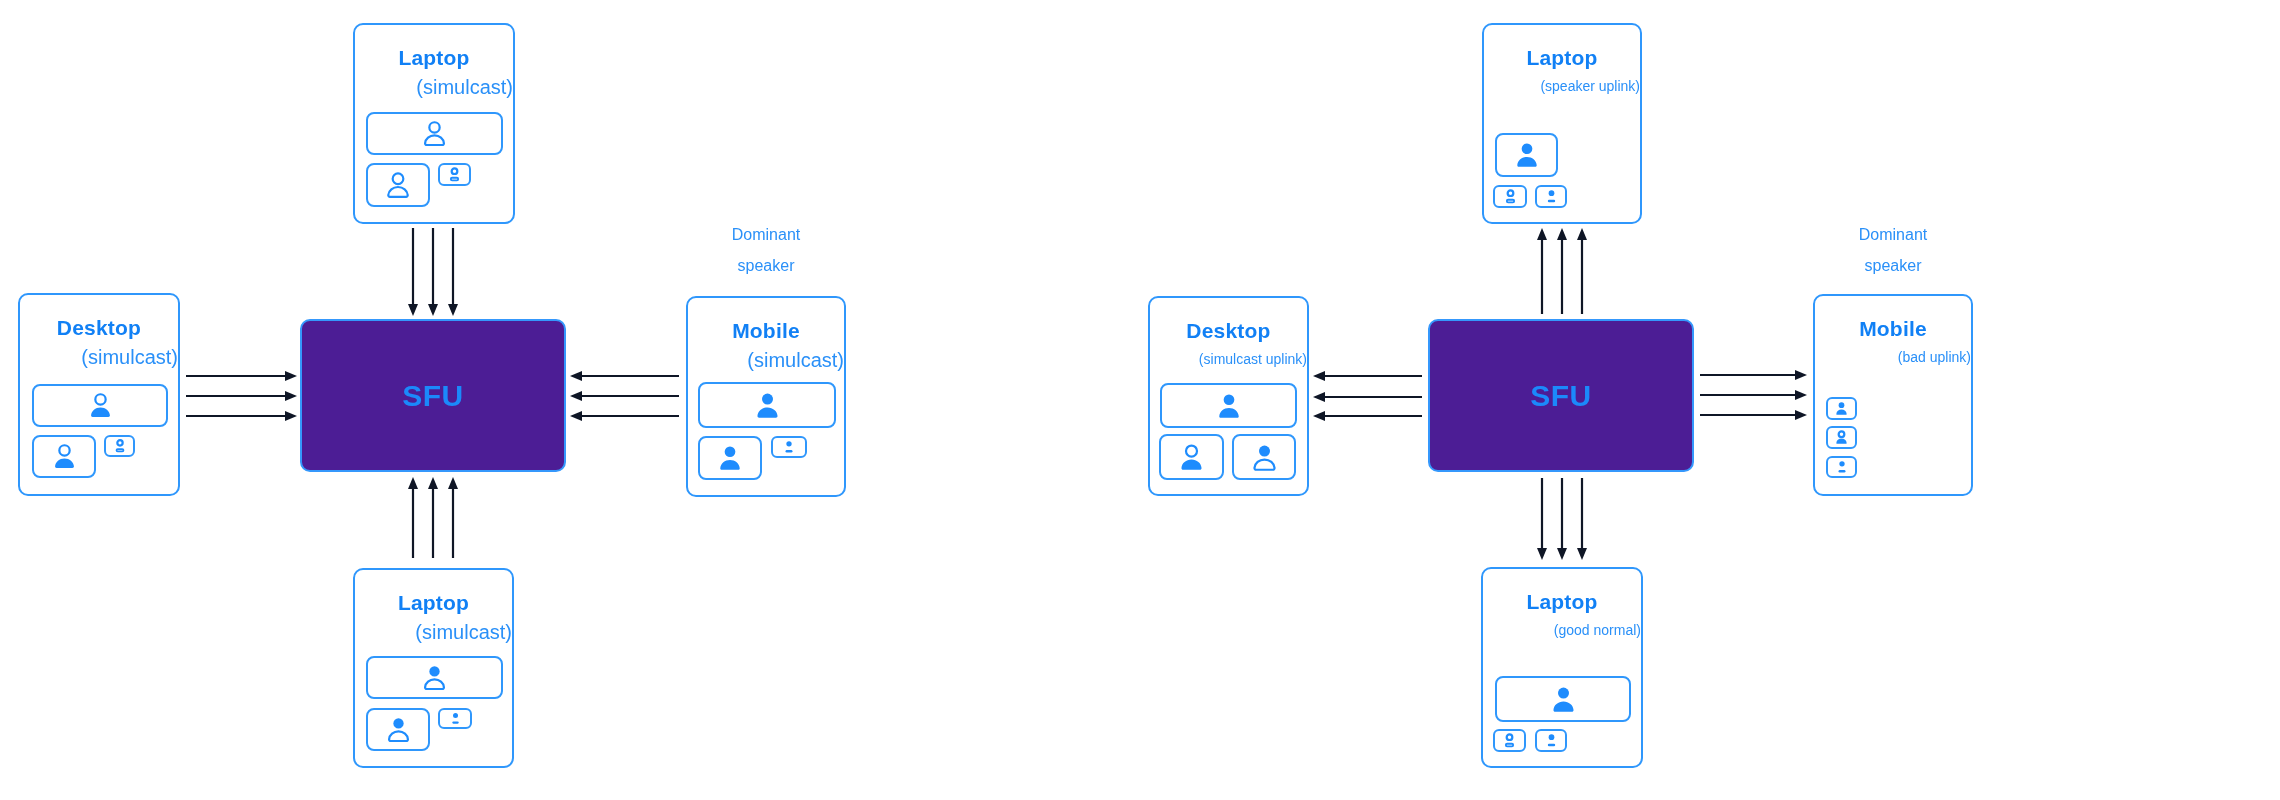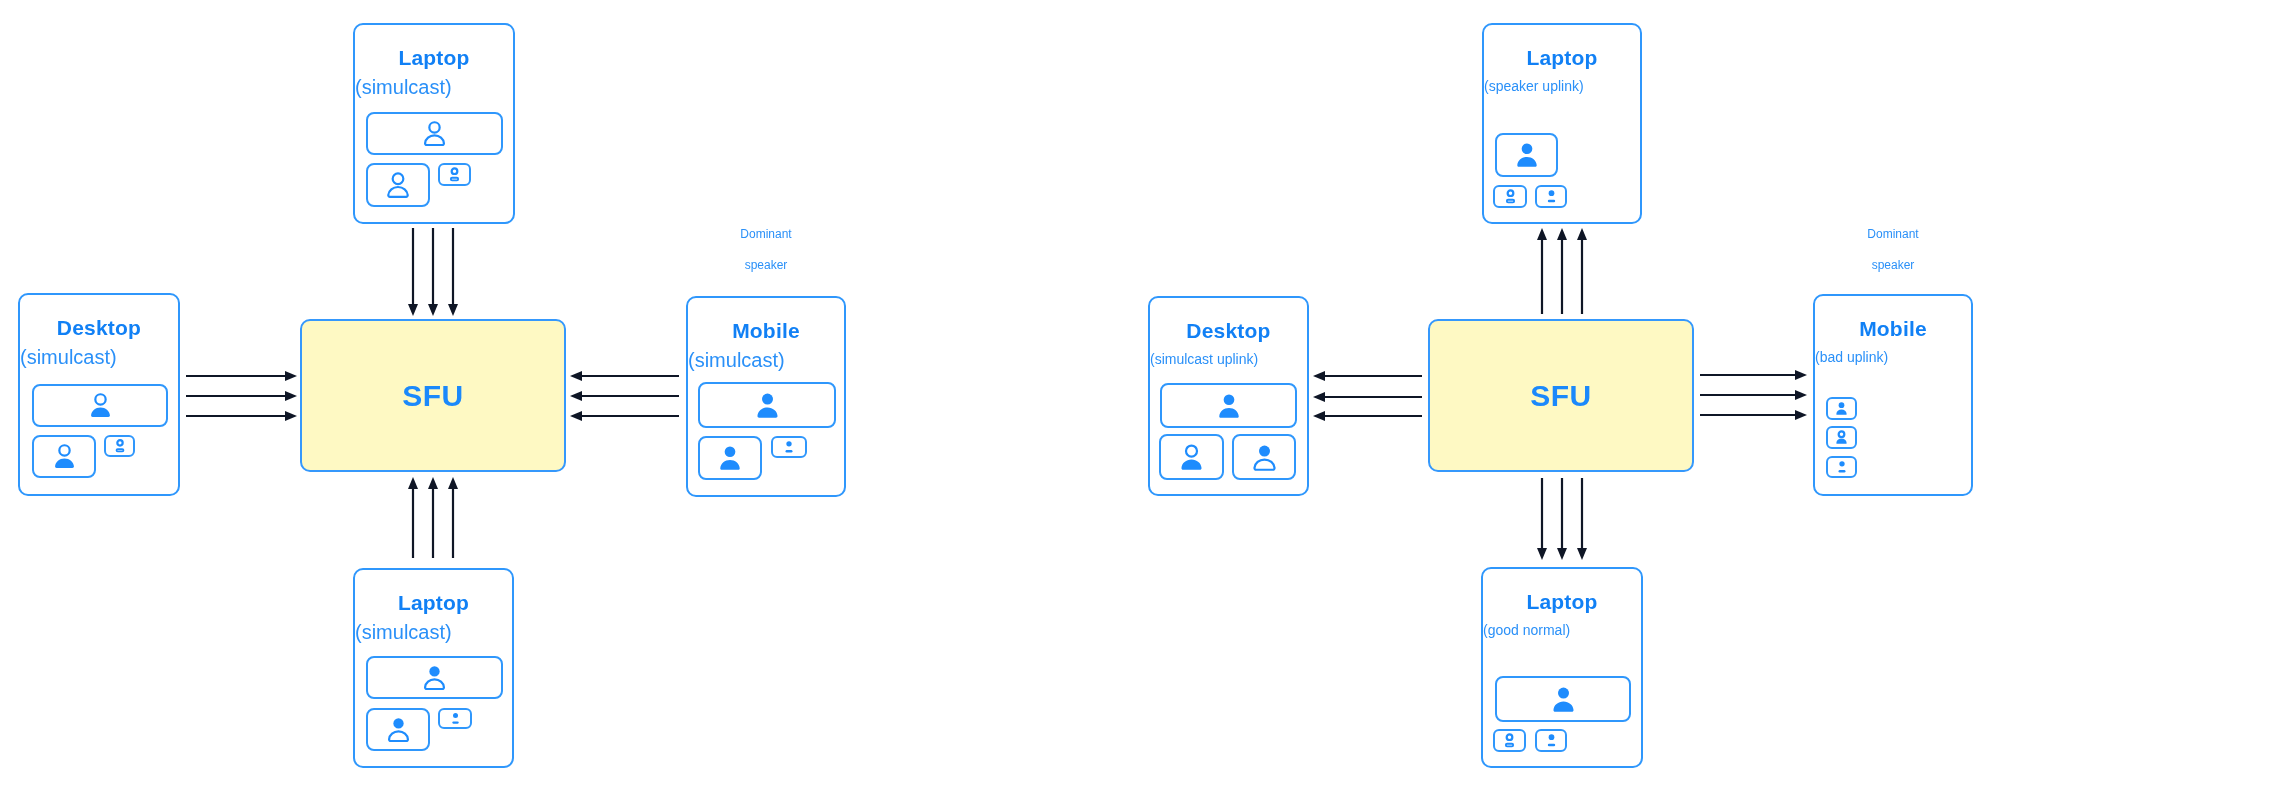--- a/index.html
+++ b/index.html
@@ -22,54 +22,54 @@
     text-align:center;
     font-weight:bold;
     font-size:21px;
     line-height:26px;
     color:#1180f5;
     letter-spacing:.2px;
     white-space:nowrap;
   }
   .device-subtitle{
     position:absolute;left:0;right:0;
-    text-align:left;
+    text-align:right;
     color:#2a90f8;
     white-space:nowrap;
   }
   .device-subtitle.lg{font-size:20px;line-height:24px;}
   .device-subtitle.sm{font-size:14px;line-height:17px;}
   .tile{
     position:absolute;
     border:2.5px solid #2f97fc;
     border-radius:8px;
     box-sizing:border-box;
     display:flex;align-items:center;justify-content:center;
     background:#ffffff;
   }
   .tile.small{border-width:2px;border-radius:6px;}
   .sfu-box{
     position:absolute;
     border:2.5px solid #3598fc;
     border-radius:10px;
     box-sizing:border-box;
-    background:#fef9c3;
+    background:#4c1d95;
     display:flex;align-items:center;justify-content:center;
   }
   .sfu-label{
     font-weight:bold;
     font-size:30px;
     color:#1b89fb;
     letter-spacing:.5px;
   }
   .annotation{
     position:absolute;
     text-align:center;
     color:#2a90f8;
-    font-size:12px;
+    font-size:16px;
     line-height:31px;
     white-space:pre-line;
   }
   #arrows-layer{
     position:absolute;left:0;top:0;
     pointer-events:none;
   }
 </style>
 </head>
 <body>

